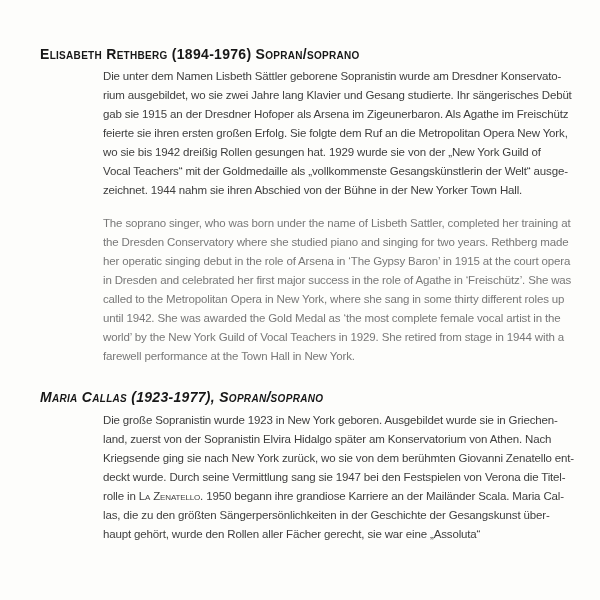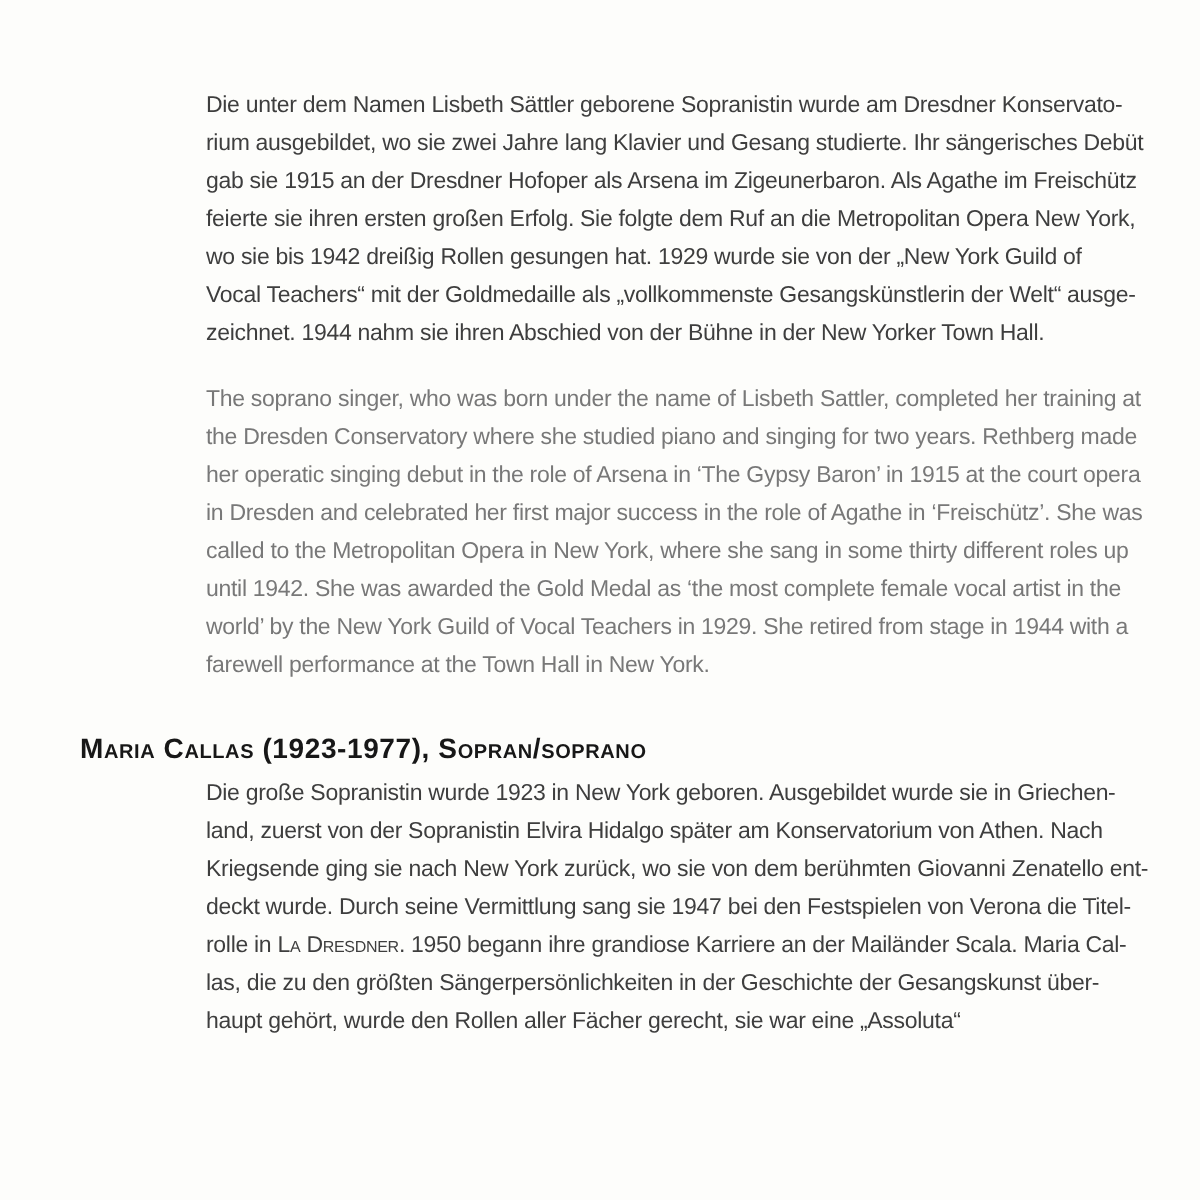--- a/index.html
+++ b/index.html
@@ -35,31 +35,33 @@
     letter-spacing: -0.15px;
     white-space: pre;
     color: #3e3e3e;
   }
   .para.translation {
     color: #787878;
     margin-bottom: 21px;
   }
   .section-callas .artist-heading {
     margin-bottom: 4px;
+    font-style: italic;
   }
   .sc {
     font-variant: small-caps;
   }
 </style>
 </head>
 <body>
 
 <div class="page">
 
   <section class="section-rethberg">
+    <h2 class="artist-heading">Elisabeth Rethberg (1894-1976) Sopran/soprano</h2>
     <p class="para german">Die unter dem Namen Lisbeth Sättler geborene Sopranistin wurde am Dresdner Konservato-
 rium ausgebildet, wo sie zwei Jahre lang Klavier und Gesang studierte. Ihr sängerisches Debüt
 gab sie 1915 an der Dresdner Hofoper als Arsena im Zigeunerbaron. Als Agathe im Freischütz
 feierte sie ihren ersten großen Erfolg. Sie folgte dem Ruf an die Metropolitan Opera New York,
 wo sie bis 1942 dreißig Rollen gesungen hat. 1929 wurde sie von der „New York Guild of
 Vocal Teachers“ mit der Goldmedaille als „vollkommenste Gesangskünstlerin der Welt“ ausge-
 zeichnet. 1944 nahm sie ihren Abschied von der Bühne in der New Yorker Town Hall.</p>
     <p class="para translation">The soprano singer, who was born under the name of Lisbeth Sattler, completed her training at
 the Dresden Conservatory where she studied piano and singing for two years. Rethberg made
 her operatic singing debut in the role of Arsena in ‘The Gypsy Baron’ in 1915 at the court opera
@@ -69,18 +71,18 @@
 world’ by the New York Guild of Vocal Teachers in 1929. She retired from stage in 1944 with a
 farewell performance at the Town Hall in New York.</p>
   </section>
 
   <section class="section-callas">
     <h2 class="artist-heading">Maria Callas (1923-1977), Sopran/soprano</h2>
     <p class="para german"><span>Die große Sopranistin wurde 1923 in New York geboren. Ausgebildet wurde sie in Griechen-
 land, zuerst von der Sopranistin Elvira Hidalgo später am Konservatorium von Athen. Nach
 Kriegsende ging sie nach New York zurück, wo sie von dem berühmten Giovanni Zenatello ent-
 deckt wurde. Durch seine Vermittlung sang sie 1947 bei den Festspielen von Verona die Titel-
-rolle in </span><span class="sc">La Dresdner</span><span>. 1950 begann ihre grandiose Karriere an der Mailänder Scala. Maria Cal-
+rolle in </span><span class="sc">La Zenatello</span><span>. 1950 begann ihre grandiose Karriere an der Mailänder Scala. Maria Cal-
 las, die zu den größten Sängerpersönlichkeiten in der Geschichte der Gesangskunst über-
 haupt gehört, wurde den Rollen aller Fächer gerecht, sie war eine „Assoluta“</span></p>
   </section>
 
 </div>
 
 </body></html>

